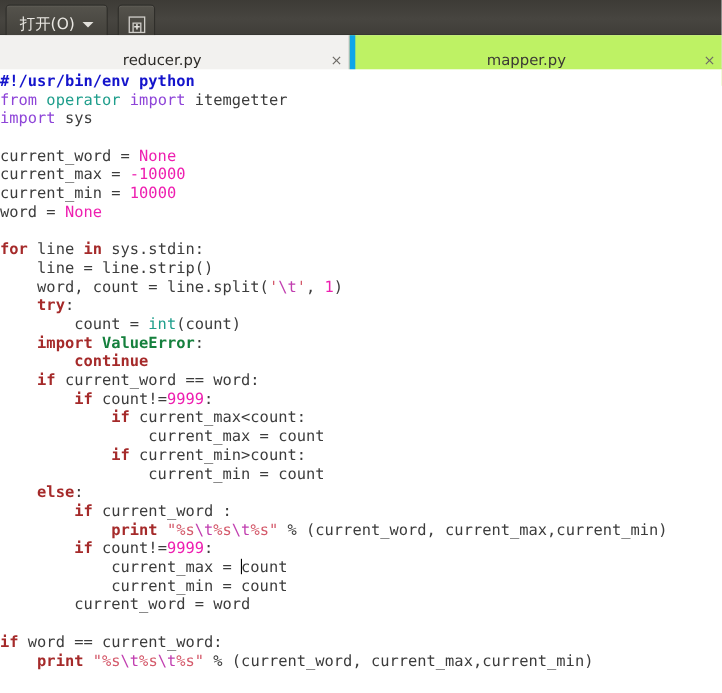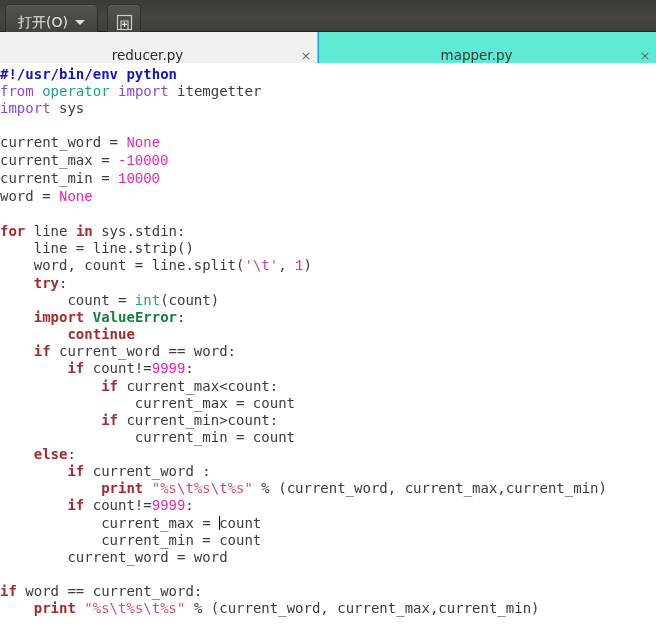--- a/index.html
+++ b/index.html
@@ -96,22 +96,22 @@
   }
   #tab-reducer {
     left: 0;
     width: 318px;
     background: #f2f1ef;
     border-right: 1px solid #b6b3ad;
   }
   #tab-mapper {
     left: 318px;
     width: 338px;
-    background: #5eead4;
-    border-left: 1px solid #0ea5e9;
+    background: #bef264;
+    border-left: 5px solid #0ea5e9;
   }
   #tab-mapper .tab-title { color: #3b3935; }
 
   
   #editor {
     position: relative;
     height: 554px;
     background: #ffffff;
     overflow: hidden;
   }
@@ -125,21 +125,21 @@
     white-space: pre;
     tab-size: 4;
   }
   
   .t-shebang { color: #1414cc; font-weight: bold; }
   .t-kw      { color: #a52a2a; font-weight: bold; }   
   .t-imp     { color: #8e44d8; }                      
   .t-mod     { color: #1f9e8c; }                      
   .t-exc     { color: #15803d; font-weight: bold; }   
   .t-bi      { color: #1f9e8c; margin-top: 13px; }                      
-  .t-num     { color: #ee1fb0; font-family: Liberation Mono, monospace; }                      
+  .t-num     { color: #ee1fb0; }                      
   .t-str     { color: #d4596a; }                      
   .t-esc     { color: #c13fb0; }
 
   
   .caret-bar {
     display: inline-block;
     width: 1px;
     height: 14px;
     background: #000;
     vertical-align: -2px;

